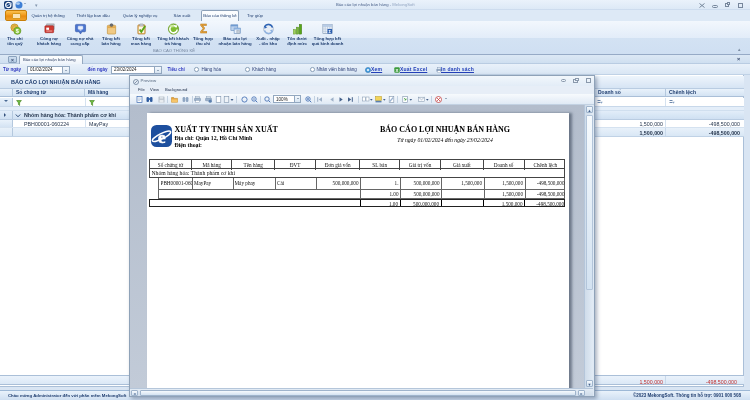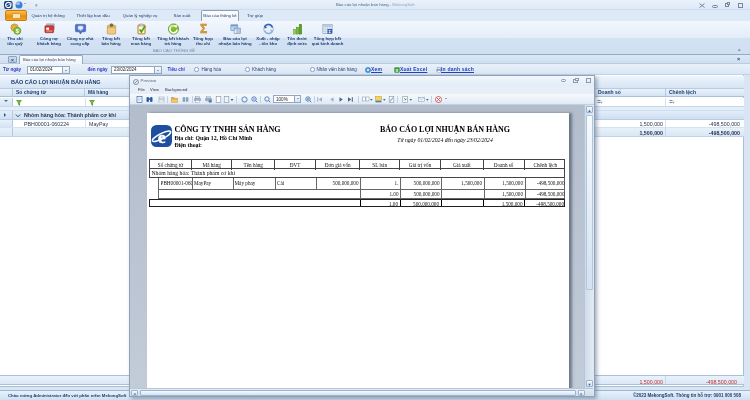--- a/index.html
+++ b/index.html
@@ -449,21 +449,21 @@
       </svg>
     <span class="abs" style="left:315px;top:4.5px;width:0;height:0;border:1.5px solid transparent;border-top-color:#46617f"></span>
   </div>
   <div id="dlgdoc">
     <div id="page">
       <svg class="abs" style="left:4px;top:12px" width="21" height="22" viewBox="0 0 21 22">
         <rect x="0" y="0" width="21" height="22" rx="5.5" fill="#1d4f9e"></rect>
         <text x="10.7" y="17.5" font-family="Liberation Serif" font-weight="bold" font-size="17" fill="#fff" stroke="#fff" stroke-width=".6" text-anchor="middle">e</text>
         <ellipse cx="10.5" cy="11.3" rx="10.2" ry="2.6" fill="none" stroke="#fff" stroke-width="1.4" transform="rotate(-27 10.5 11.3)"></ellipse>
       </svg>
-      <div class="pt b" style="left:28px;top:11.5px;font-size:8px">CÔNG TY TNHH SẢN HÀNG</div>
+      <div class="pt b" style="left:28px;top:11.5px;font-size:8px">XUẤT TY TNHH SẢN XUẤT</div>
       <div class="pt b" style="left:28px;top:21.5px;font-size:5.8px">Địa chỉ: Quận 12, Hồ Chí Minh</div>
       <div class="pt b" style="left:28px;top:28.5px;font-size:5.8px">Điện thoại:</div>
       <div class="pt b" style="left:180px;top:12px;width:237px;text-align:center;font-size:8px">BÁO CÁO LỢI NHUẬN BÁN HÀNG</div>
       <div class="pt" style="left:180px;top:23.5px;width:237px;text-align:center;font-size:5.7px;font-style:italic">Từ ngày 01/02/2024 đến ngày 23/02/2024</div>
 
       <div class="abs" style="left:2.5px;top:45.5px;width:416px;height:10px;border:.5px solid #444">
         <span class="cell" style="left:0;top:0;width:41.9px;height:10px;line-height:10px">Số chứng từ</span>
         <span class="cell" style="left:41.9px;top:0;width:40.6px;height:10px;line-height:10px">Mã hàng</span>
         <span class="cell" style="left:82.5px;top:0;width:42.5px;height:10px;line-height:10px">Tên hàng</span>
         <span class="cell" style="left:125px;top:0;width:41px;height:10px;line-height:10px">ĐVT</span>

